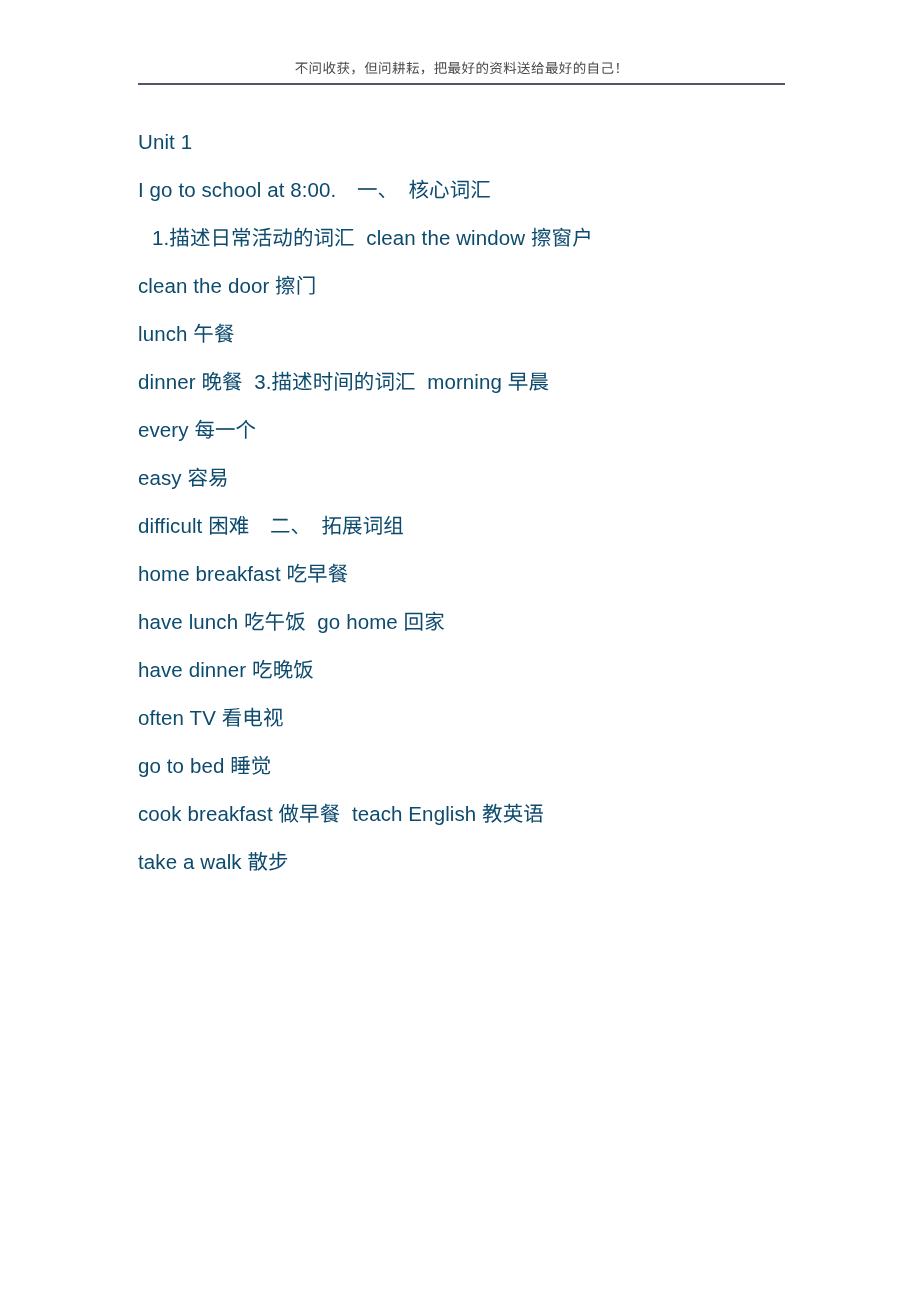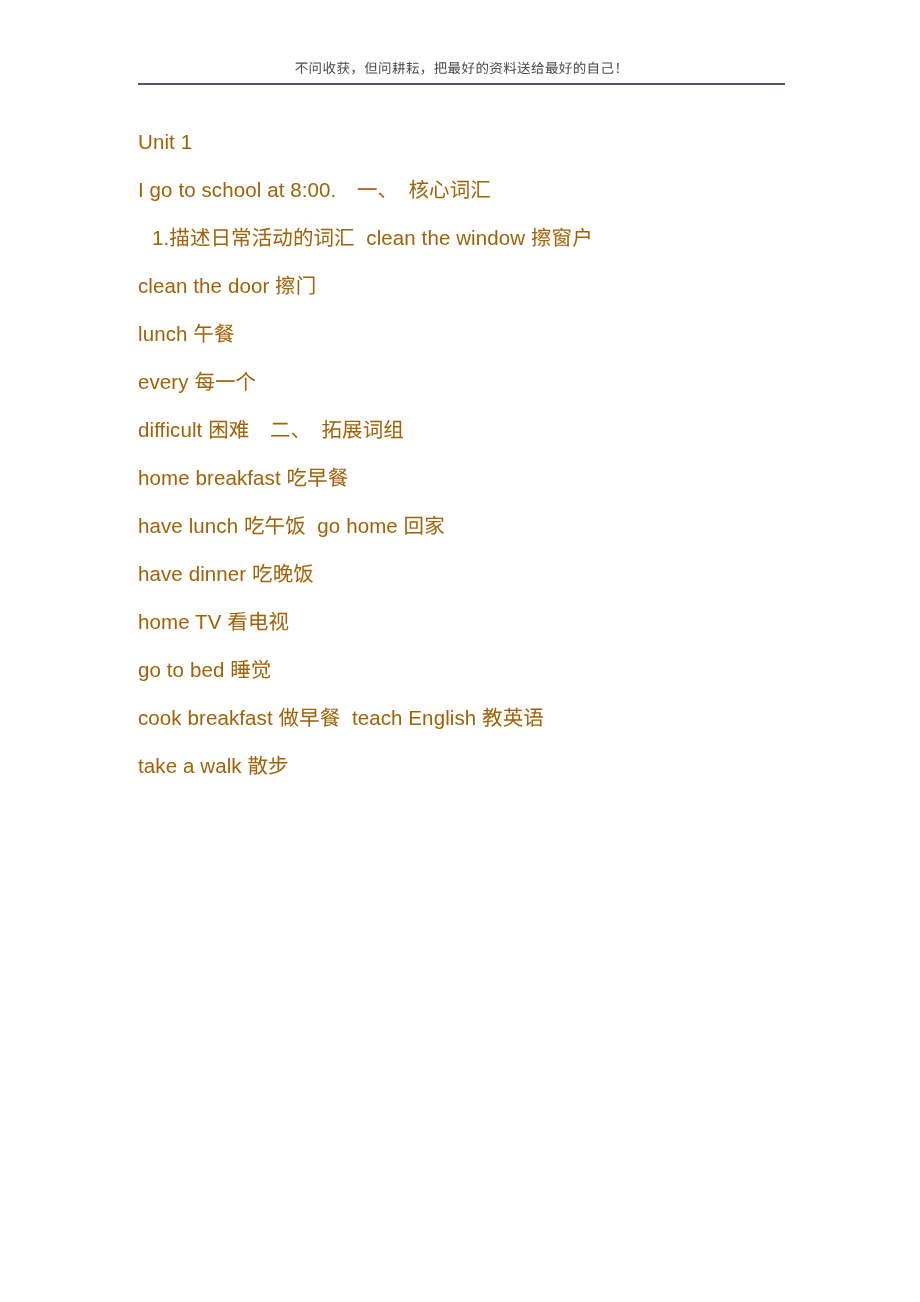--- a/index.html
+++ b/index.html
@@ -52,21 +52,21 @@
   .doc-body {
     position: absolute;
     left: 138px;
     top: 118px;
     width: 660px;
   }
 
   .doc-line {
     font-size: 20.5px;
     line-height: 48px;
-    color: #a16207;
+    color: #0c4a6e;
     white-space: pre-wrap;
     word-break: break-word;
     letter-spacing: 0.1px;
   }
 
   .doc-line.indented {
     text-indent: 14px;
   }
 
   
@@ -83,24 +83,26 @@
     <span class="header-text">不问收获，但问耕耘，把最好的资料送给最好的自己！</span>
     <span class="header-rule" style="border-top-color: rgb(85, 84, 106);"></span>
   </div>
 
   <div class="doc-body">
       <div class="doc-line">Unit 1</div>
       <div class="doc-line">I go to school at 8:00.　一、　核心词汇</div>
       <div class="doc-line indented">1.描述日常活动的词汇  clean the window 擦窗户</div>
       <div class="doc-line">clean the door 擦门</div>
       <div class="doc-line">lunch 午餐</div>
+      <div class="doc-line">dinner 晚餐  3.描述时间的词汇  morning 早晨</div>
       <div class="doc-line">every 每一个</div>
+      <div class="doc-line">easy 容易</div>
       <div class="doc-line">difficult 困难　二、　拓展词组</div>
       <div class="doc-line">home breakfast 吃早餐</div>
       <div class="doc-line">have lunch 吃午饭  go home 回家</div>
       <div class="doc-line">have dinner 吃晚饭</div>
-      <div class="doc-line">home TV 看电视</div>
+      <div class="doc-line">often TV 看电视</div>
       <div class="doc-line">go to bed 睡觉</div>
       <div class="doc-line">cook breakfast 做早餐  teach English 教英语</div>
       <div class="doc-line">take a walk 散步</div>
     </div>
 
 </div>
 
 </body></html>

